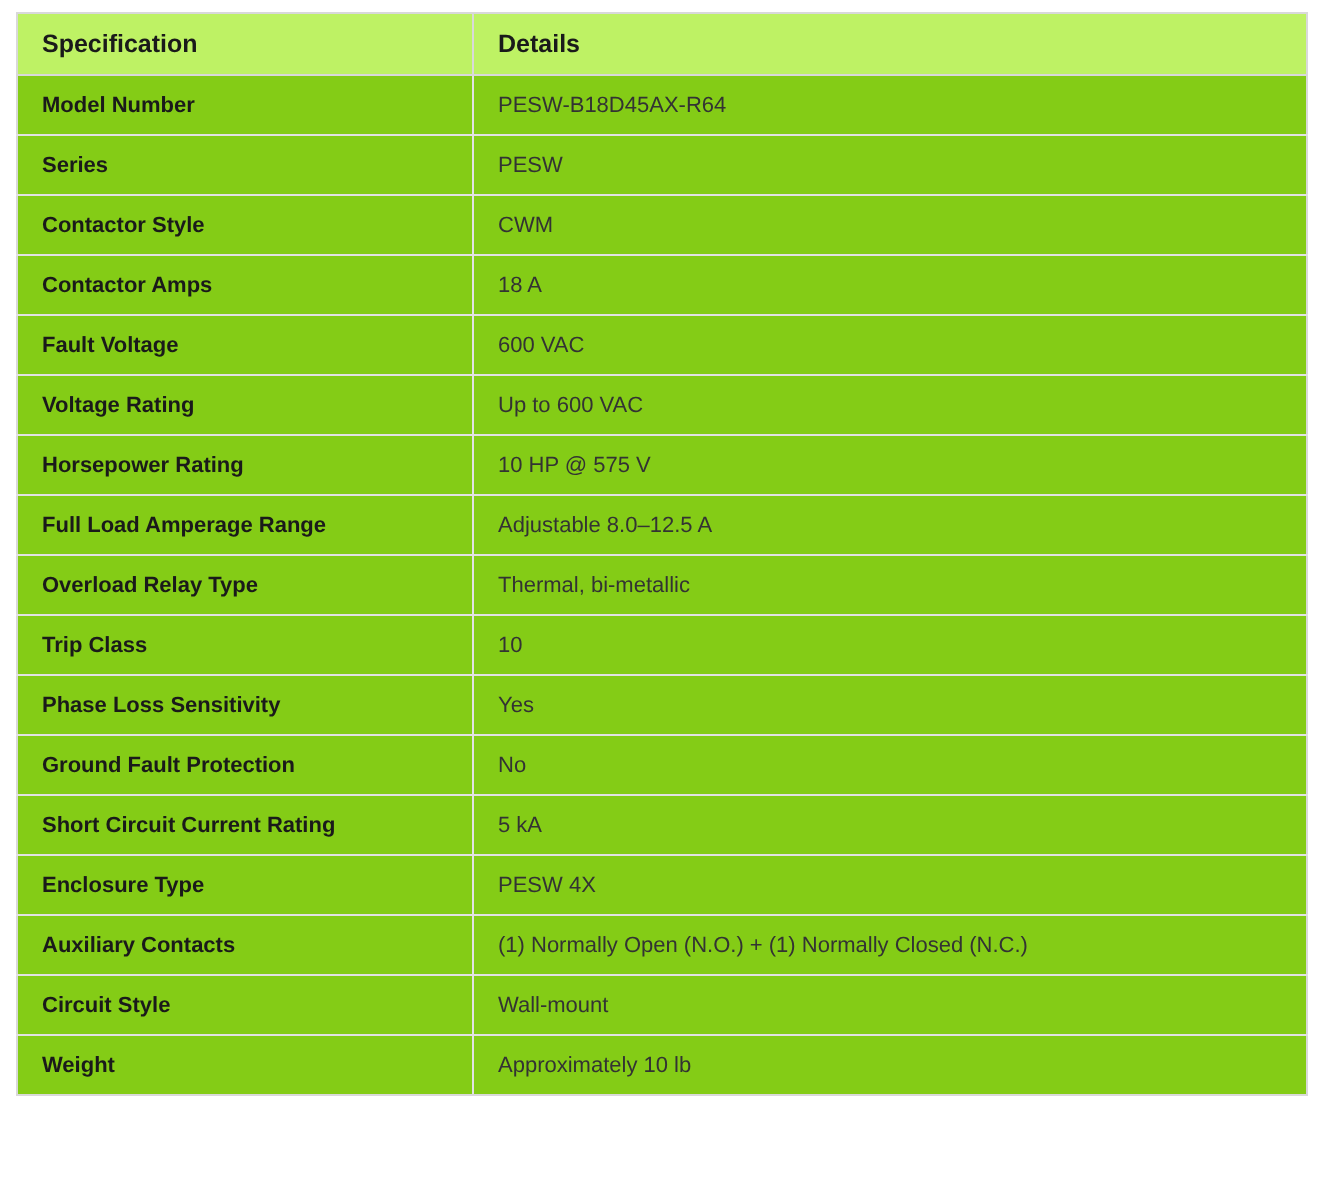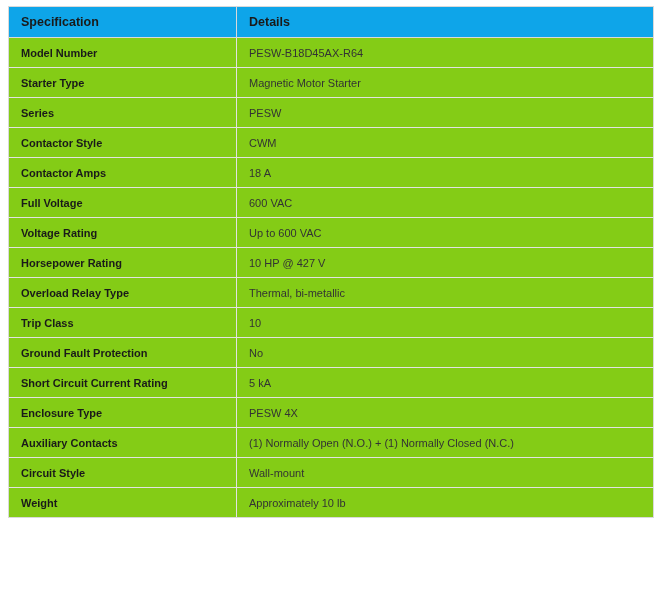--- a/index.html
+++ b/index.html
@@ -23,21 +23,21 @@
     border-collapse: collapse;
     width: 645px;
     table-layout: fixed;
     border: 1px solid #d9d9d9;
     background: #ffffff;
   }
   table.spec-table col.col-spec { width: 228px; }
   table.spec-table col.col-detail { width: 417px; }
 
   table.spec-table thead th {
-    background: #0ea5e9;
+    background: #bef264;
     font-size: 12.5px;
     font-weight: bold;
     color: #1a1a1a;
     text-align: left;
     padding: 8px 10px 8px 12px;
     border: 1px solid #d9d9d9;
     border-top: none;
     height: 14px;
     vertical-align: middle;
   }
@@ -78,54 +78,58 @@
         <th>Specification</th>
         <th>Details</th>
       </tr>
     </thead>
     <tbody>
       <tr>
         <td class="cell-spec">Model Number</td>
         <td class="cell-detail">PESW-B18D45AX-R64</td>
       </tr>
       <tr>
-        <td class="cell-spec">Starter Type</td>
-        <td class="cell-detail">Magnetic Motor Starter</td>
-      </tr>
-      <tr>
         <td class="cell-spec">Series</td>
         <td class="cell-detail">PESW</td>
       </tr>
       <tr>
         <td class="cell-spec">Contactor Style</td>
         <td class="cell-detail">CWM</td>
       </tr>
       <tr>
         <td class="cell-spec">Contactor Amps</td>
         <td class="cell-detail">18 A</td>
       </tr>
       <tr>
-        <td class="cell-spec">Full Voltage</td>
+        <td class="cell-spec">Fault Voltage</td>
         <td class="cell-detail">600 VAC</td>
       </tr>
       <tr>
         <td class="cell-spec">Voltage Rating</td>
         <td class="cell-detail">Up to 600 VAC</td>
       </tr>
       <tr>
         <td class="cell-spec">Horsepower Rating</td>
-        <td class="cell-detail">10 HP @ 427 V</td>
+        <td class="cell-detail">10 HP @ 575 V</td>
+      </tr>
+      <tr>
+        <td class="cell-spec">Full Load Amperage Range</td>
+        <td class="cell-detail">Adjustable 8.0–12.5 A</td>
       </tr>
       <tr>
         <td class="cell-spec">Overload Relay Type</td>
         <td class="cell-detail">Thermal, bi-metallic</td>
       </tr>
       <tr>
         <td class="cell-spec">Trip Class</td>
         <td class="cell-detail">10</td>
+      </tr>
+      <tr>
+        <td class="cell-spec">Phase Loss Sensitivity</td>
+        <td class="cell-detail">Yes</td>
       </tr>
       <tr>
         <td class="cell-spec">Ground Fault Protection</td>
         <td class="cell-detail">No</td>
       </tr>
       <tr>
         <td class="cell-spec">Short Circuit Current Rating</td>
         <td class="cell-detail">5 kA</td>
       </tr>
       <tr>

